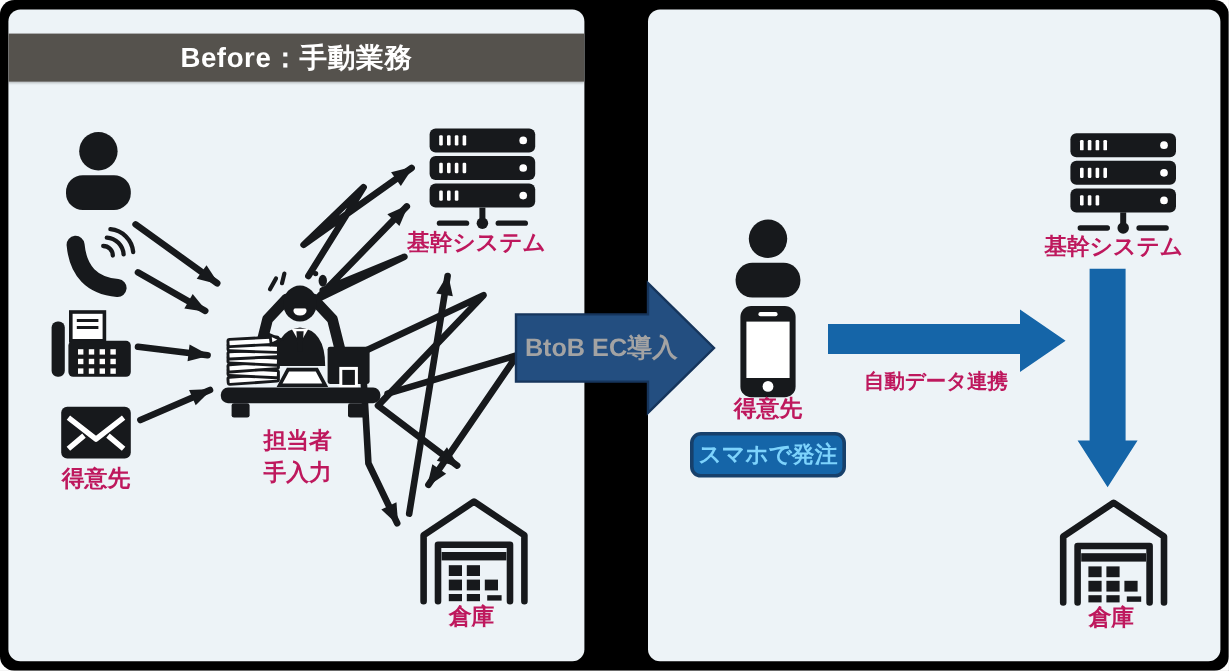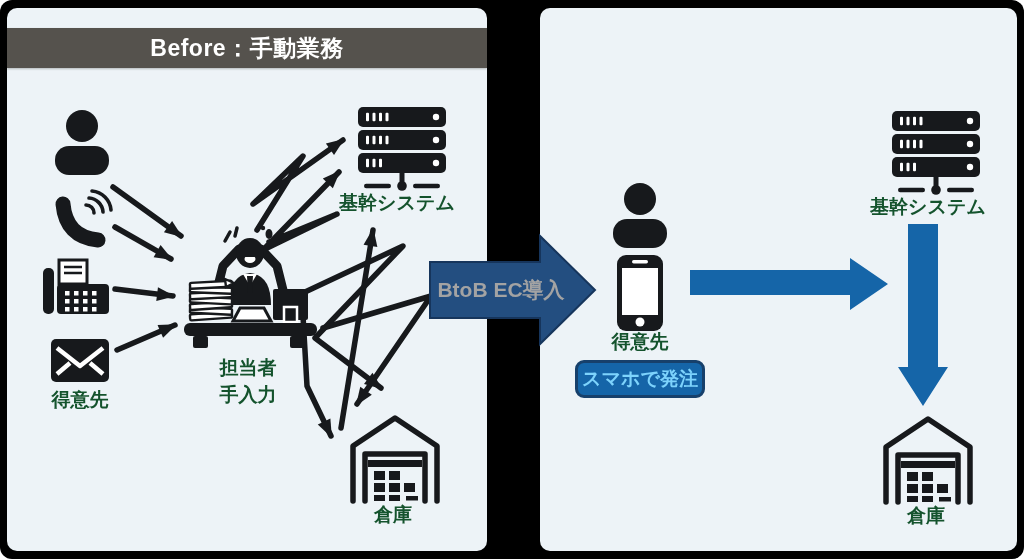--- a/index.html
+++ b/index.html
@@ -5,21 +5,21 @@
   html,body{margin:0;padding:0;background:#ffffff;}
   body{font-family:"Liberation Sans",sans-serif;-webkit-font-smoothing:antialiased;}
   #stage{position:relative;width:1024px;height:559px;background:var(--outer-bg,#000);border-radius:12px;overflow:hidden;}
   .panel{position:absolute;top:8px;height:543px;background:var(--panel-bg,#edf3f7);border-radius:10px;overflow:hidden;}
   #panel-before{left:7px;width:480px;}
   #panel-after{left:540px;width:477px;}
   .hdr{position:absolute;left:0;right:0;top:20px;height:40px;display:flex;align-items:center;justify-content:center;
        color:#fff;font-size:23px;font-weight:bold;letter-spacing:.5px;box-shadow:0 1px 2px rgba(0,0,0,.25);}
   #hdr-before{background:var(--before-header-bg,#55524d);}
   #hdr-after{background:var(--after-header-bg,#1263a5);}
-  .lbl{position:absolute;text-align:center;color:#14532d;font-weight:bold;font-size:19px;line-height:1.1;}
+  .lbl{position:absolute;text-align:center;color:#be185d;font-weight:bold;font-size:19px;line-height:1.1;}
   .lbl-sm{font-size:17px;}
   svg{position:absolute;left:0;top:0;}
   .ink{fill:var(--icon,#17191c);}
   .ink-s{stroke:var(--icon,#17191c);fill:none;}
   .wht{fill:#ffffff;}
   .wht-s{stroke:#ffffff;fill:none;}
   .arrow-line{stroke:var(--icon,#17191c);stroke-width:5.5;fill:none;stroke-linejoin:round;stroke-linecap:round;}
   .blue-shape{fill:var(--flow-arrow,#1565a8);}
   #mid-arrow-wrap{position:absolute;left:425px;top:230px;width:180px;height:120px;}
   #mid-arrow-label{position:absolute;left:0;top:0;width:152px;height:120px;display:flex;align-items:center;justify-content:center;
@@ -249,20 +249,21 @@
       <polygon class="blue-shape" points="368,216 398,216 398,359 408,359 383,398 358,359 368,359"></polygon>
 
       <use href="#serverR" x="352" y="103"></use>
       <use href="#warehouseR" x="343" y="406"></use>
     </svg>
 
     <div class="lbl" style="left:50px;top:324px;width:100px;">得意先</div>
     <div id="badge">
       <span>スマホで発注</span>
     </div>
+    <div class="lbl lbl-sm" style="left:150px;top:301px;width:180px;">自動データ連携</div>
     <div class="lbl" style="left:318px;top:189px;width:140px;">基幹システム</div>
     <div class="lbl" style="left:336px;top:498px;width:100px;">倉庫</div>
   </div>
 
   <div id="mid-arrow-wrap">
     <svg width="180" height="120" viewBox="0 0 180 120">
       <polygon points="5,32 115,32 115,6 170,60 115,114 115,88 5,88" fill="var(--transition-arrow,#234e80)" stroke="#16355c" stroke-width="2"></polygon>
     </svg>
     <div id="mid-arrow-label">BtoB EC導入</div>
   </div>

